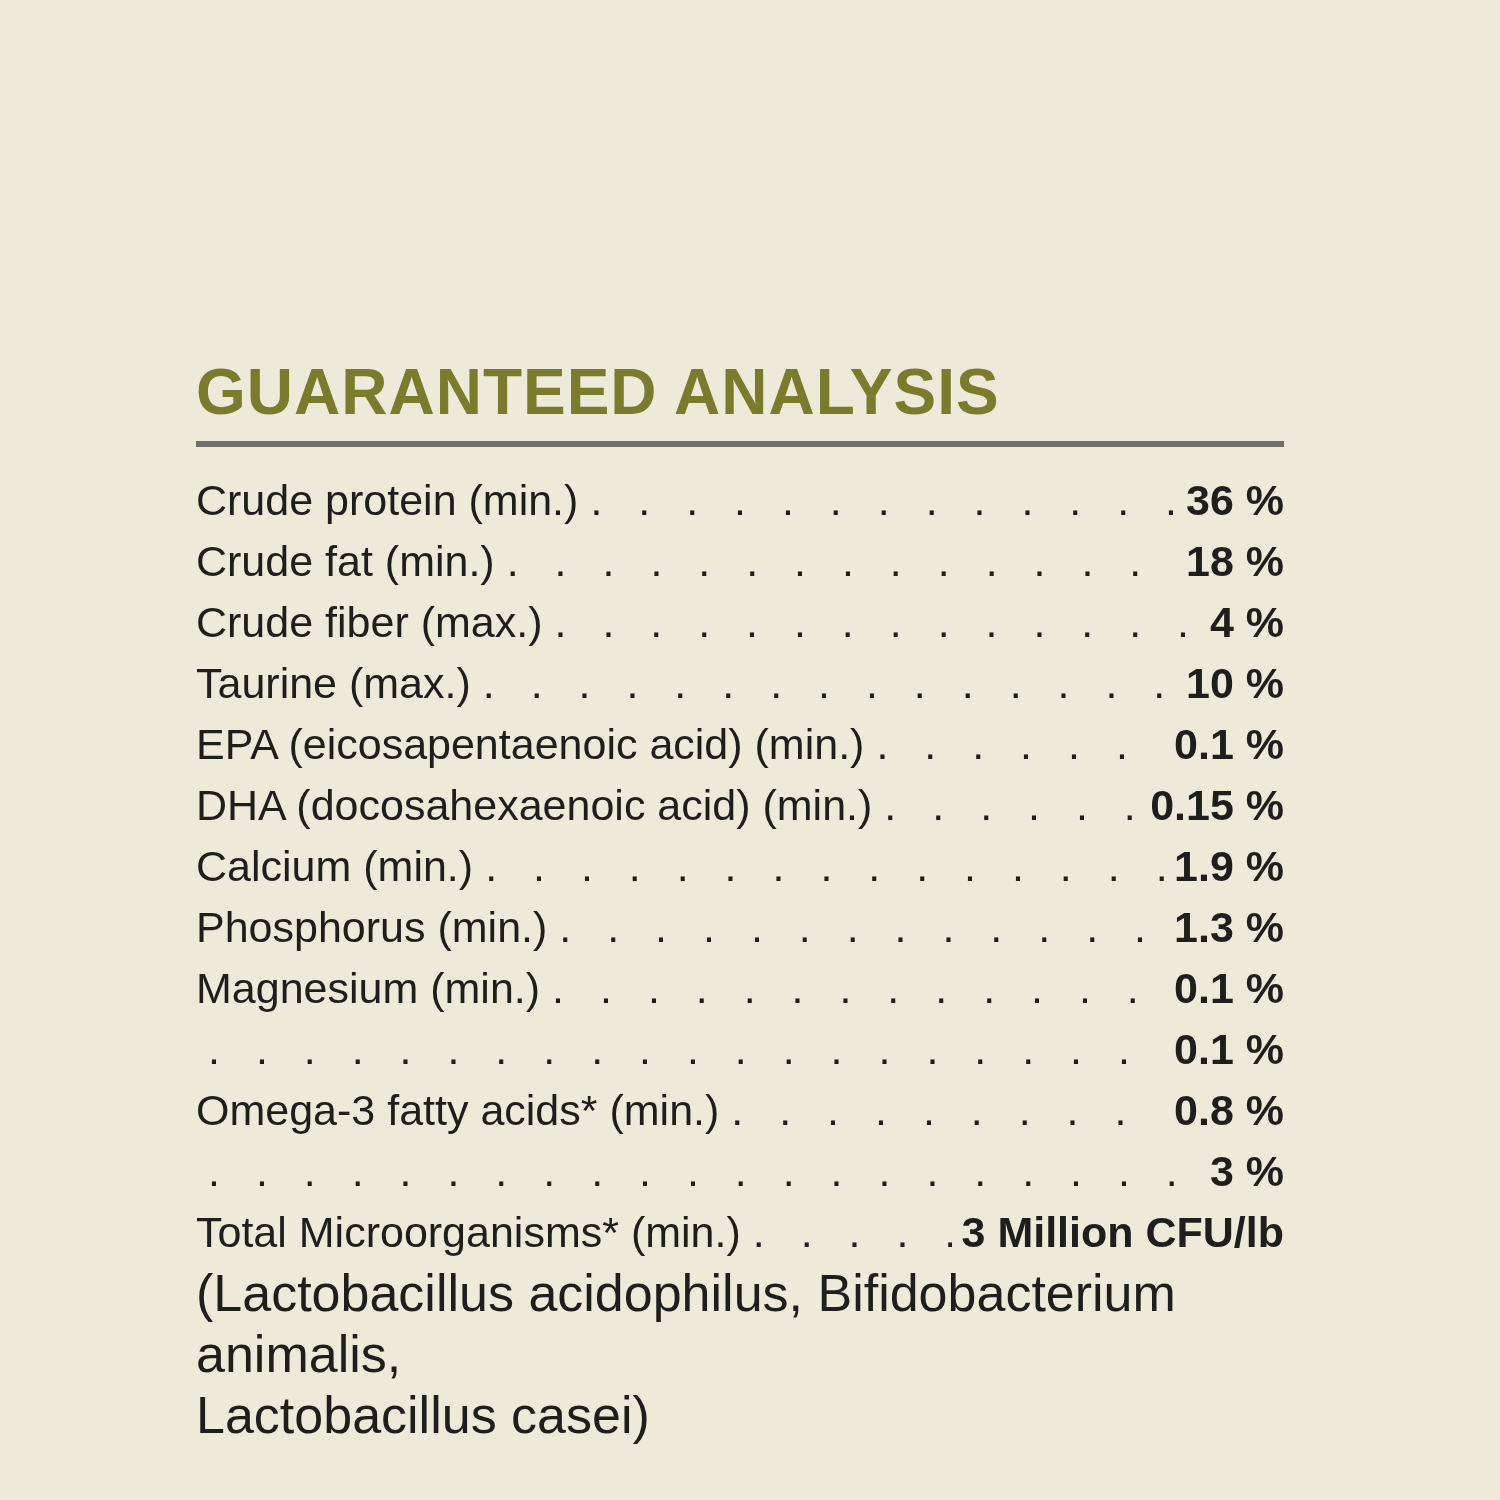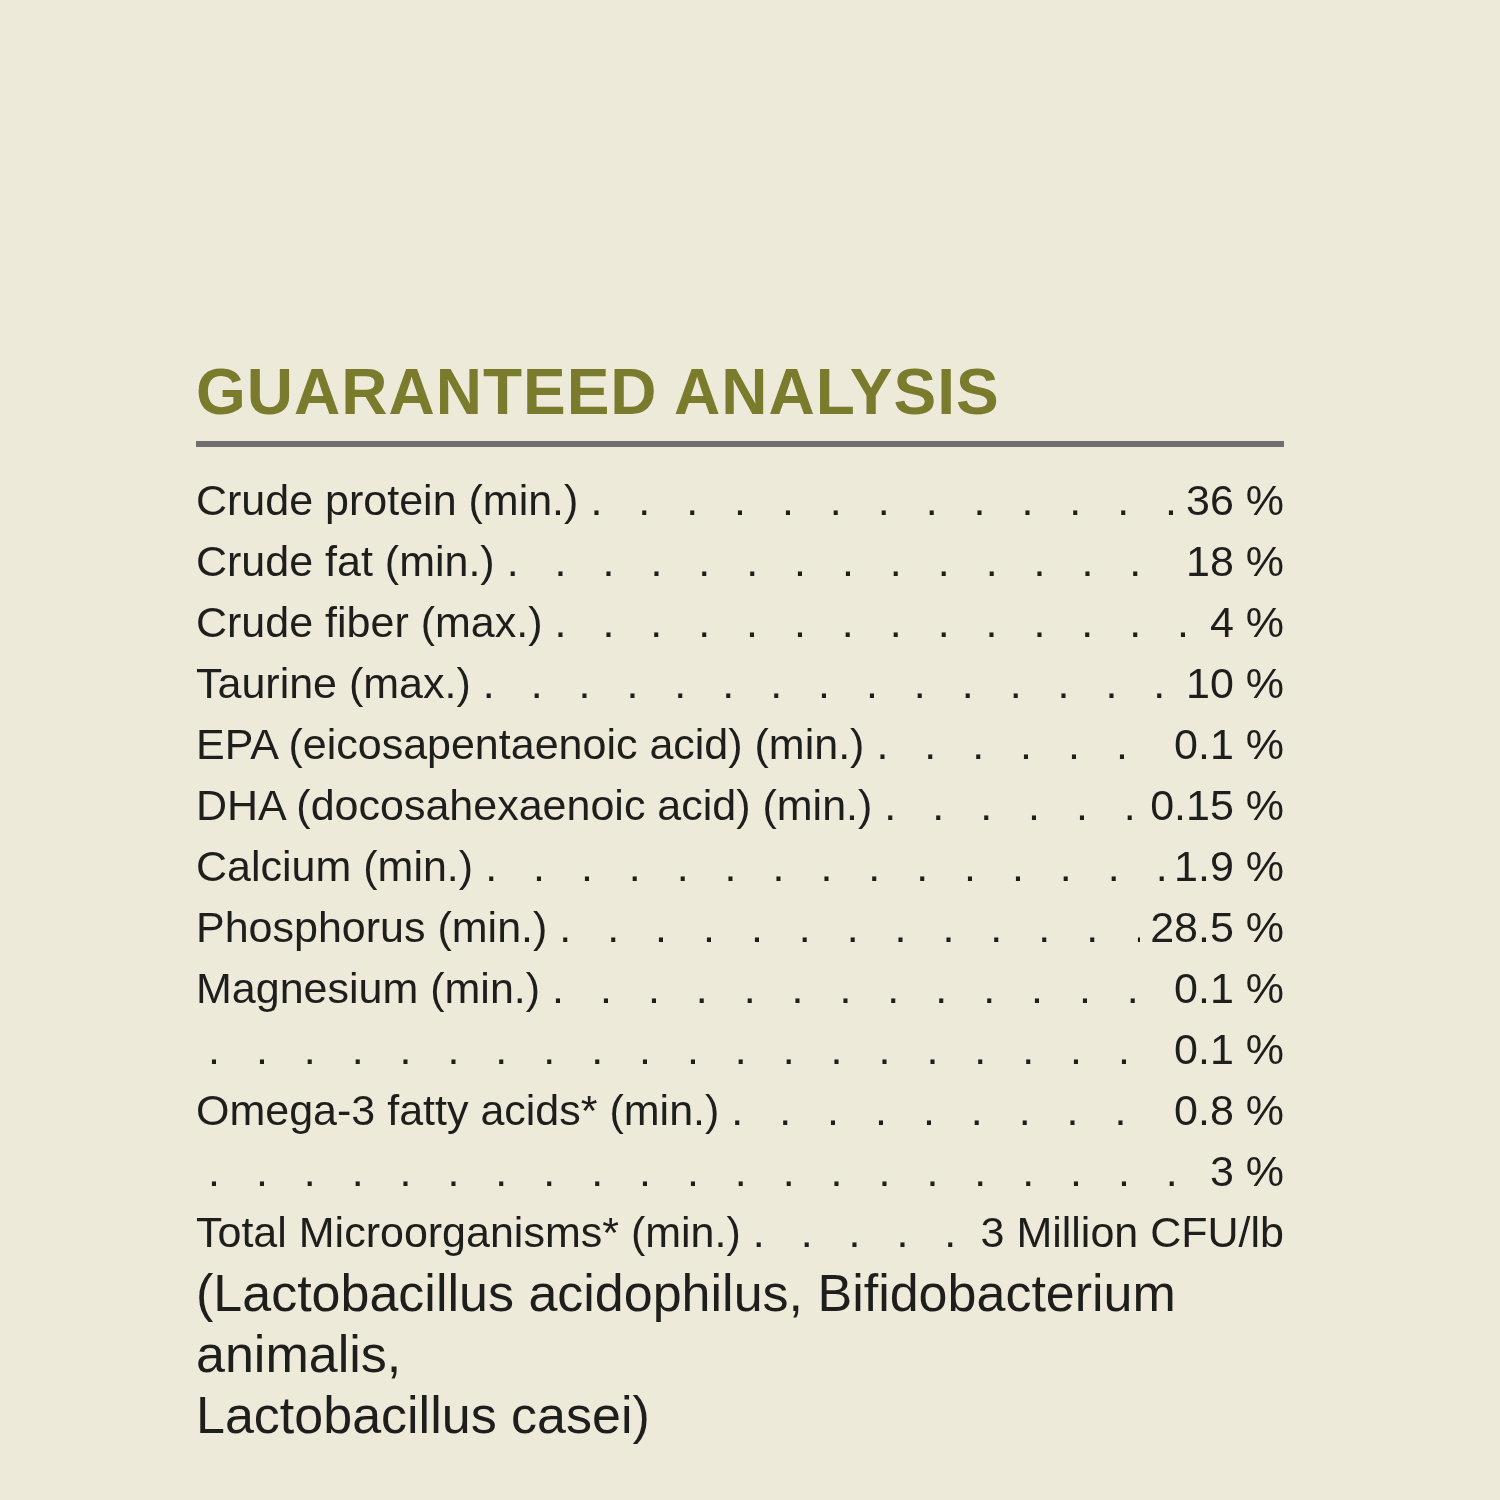--- a/index.html
+++ b/index.html
@@ -52,20 +52,21 @@
     flex: 1 1 auto;
     min-width: 0;
     overflow: hidden;
     margin: 0 10px 0 12px;
     letter-spacing: 12px;
     text-align: center;
   }
   .row .value {
     flex: 0 0 auto;
     text-align: right;
+    font-weight: bold;
   }
   .leader::after {
     content: ". . . . . . . . . . . . . . . . . . . . . . . . . . . . . . . . . . . . . . . . . . . . . . . . . . . . . . . .";
   }
   .footnote-line {
     font-size: 52px;
     line-height: 61px;
   }
 </style>
 </head>
@@ -117,21 +118,21 @@
 
     <div class="row">
       <span class="label">Calcium (min.)</span>
       <span class="leader"></span>
       <span class="value">1.9 %</span>
     </div>
 
     <div class="row">
       <span class="label">Phosphorus (min.)</span>
       <span class="leader"></span>
-      <span class="value">28.5 %</span>
+      <span class="value">1.3 %</span>
     </div>
 
     <div class="row">
       <span class="label">Magnesium (min.)</span>
       <span class="leader"></span>
       <span class="value">0.1 %</span>
     </div>
 
     <div class="row">
       <span class="leader"></span>

